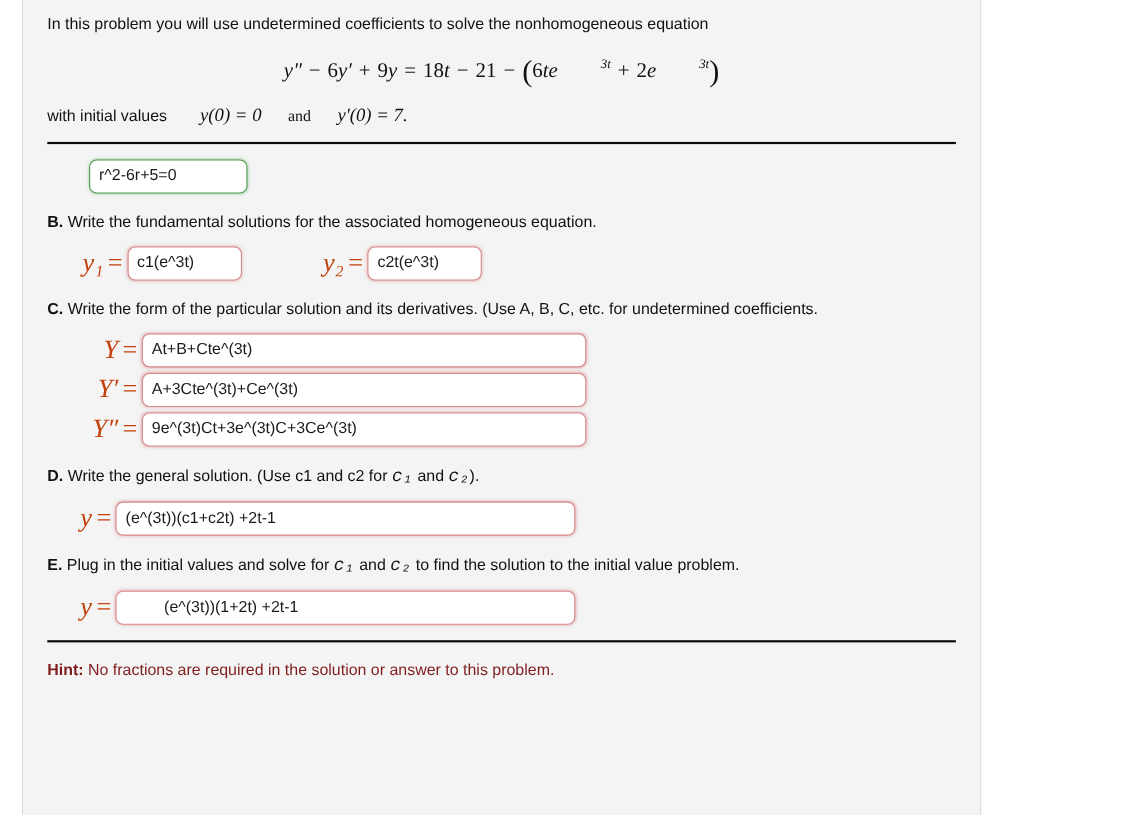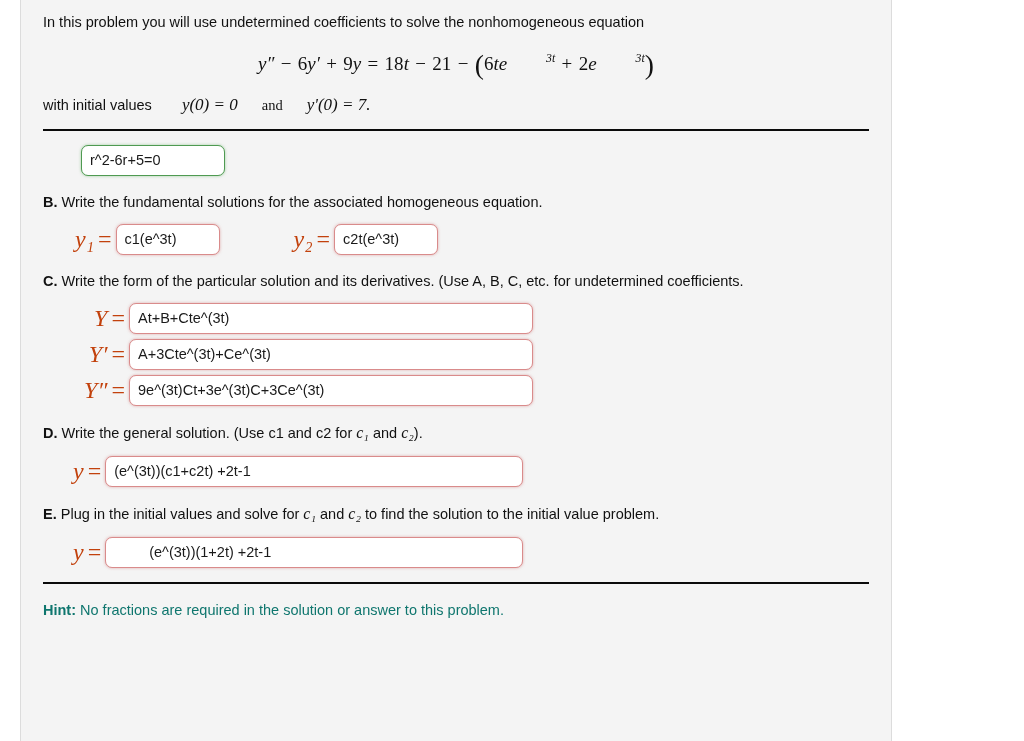--- a/index.html
+++ b/index.html
@@ -78,21 +78,21 @@
     border-top: 2px solid #0a0a0a;
     margin: 14px 0 0 0;
   }
   .qhead {
     font-size: 14.5px;
     color: #111111;
     margin-top: 18px;
   }
   .qhead b { font-weight: bold; }
   .sub {
-    font-family: Liberation Serif, serif;
+    font-family: Liberation Mono, monospace;
     font-style: italic;
     font-size: 16px;
   }
   .answer-row {
     display: flex;
     align-items: center;
     margin-top: 14px;
   }
   .indent-a { padding-left: 38px; }
   .indent-b { padding-left: 32px; }
@@ -137,21 +137,21 @@
   }
   .w-a  { width: 144px; }
   .w-b  { width: 104px; }
   .w-c  { width: 404px; }
   .w-d  { width: 418px; }
   .w-e  { width: 418px; padding-left: 43px; }
   .gap-b2 { display: inline-block; width: 74px; }
   .hint {
     margin-top: 18px;
     font-size: 14.5px;
-    color: #0f766e;
+    color: #7f1d1d;
   }
   .hint b { font-weight: bold; }
   .rule-bottom {
     margin-top: 22px;
   }
 </style>
 </head>
 <body>
 
 <div class="page">

